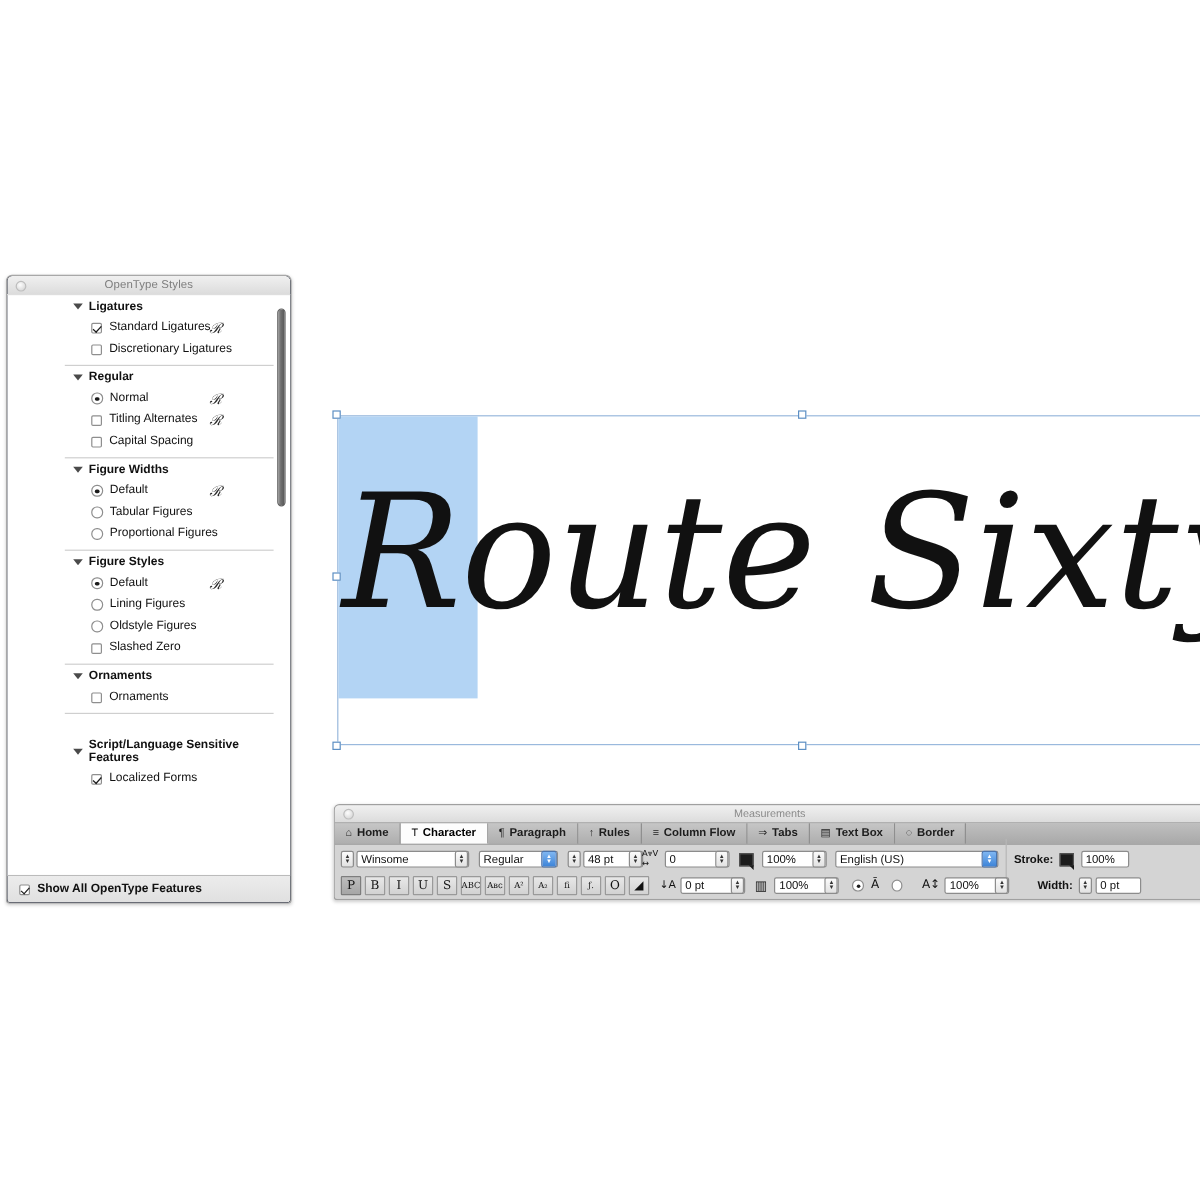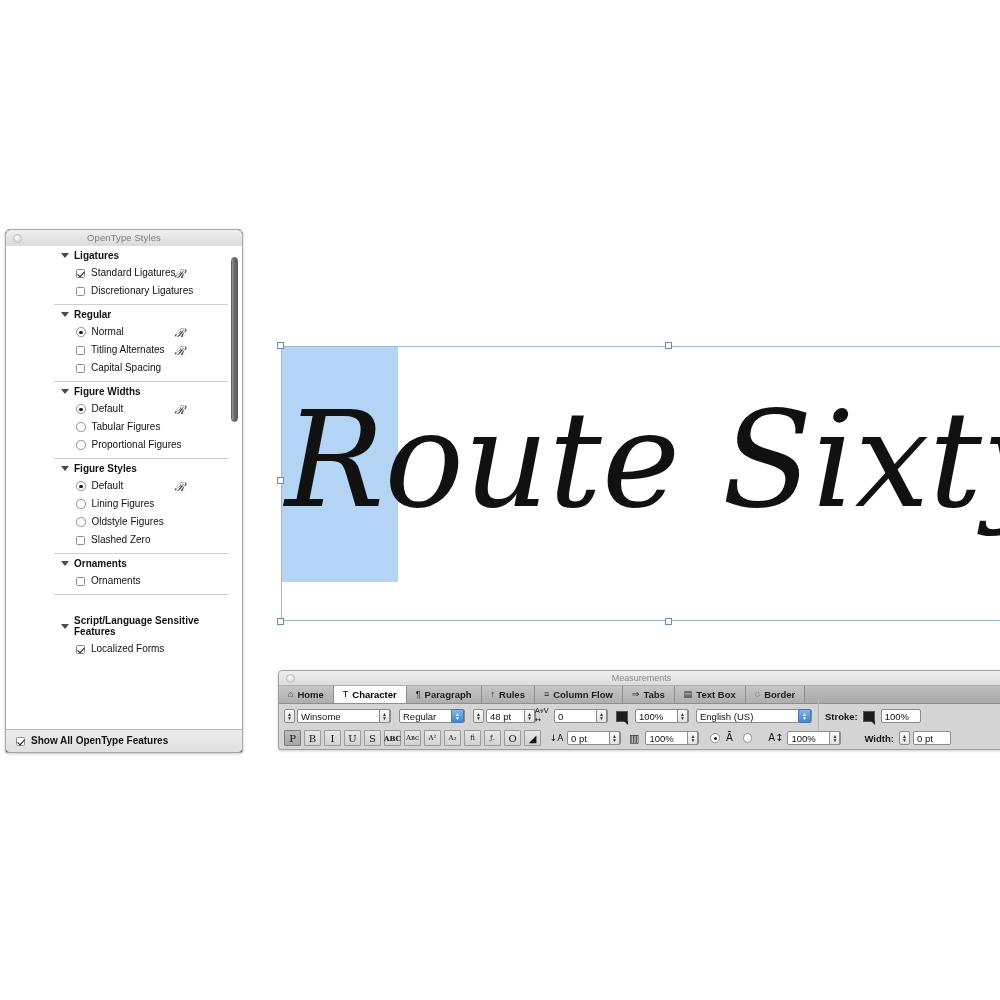--- a/index.html
+++ b/index.html
@@ -400,21 +400,21 @@
       <span class="stepper" style="margin-left:-12px;border-left:1px solid #8c8c8c;">▲<br>▼</span>
 
       <span class="iconbox" style="width:16px;text-align:left;line-height:9px;font-size:7px;">A⩔V<br>↔</span>
       <span class="field" style="width:54px;margin-left:3px;">0</span>
       <span class="stepper" style="margin-left:-12px;border-left:1px solid #8c8c8c;">▲<br>▼</span>
 
       <span class="swatch" style="margin-left:9px;"></span>
       <span class="field" style="width:54px;margin-left:7px;">100%</span>
       <span class="stepper" style="margin-left:-12px;border-left:1px solid #8c8c8c;">▲<br>▼</span>
 
-      <span class="field" style="width:116px;margin-left:8px;">English (US)</span>
+      <span class="field" style="width:136px;margin-left:8px;">English (US)</span>
       <span class="popbtn" style="margin-left:-14px;">▲<br>▼</span>
 
       <span class="sep" style="margin-left:7px;"></span>
 
       <span class="lbl blbl" style="margin-left:6px;">Stroke:</span>
       <span class="swatch" style="margin-left:5px;"></span>
       <span class="field" style="width:40px;margin-left:6px;">100%</span>
     </div>
 
     <div class="rowline r2">
@@ -428,21 +428,21 @@
           <span class="styleBtn">
             <span>I</span>
           </span>
           <span class="styleBtn">
             <span>U</span>
           </span>
           <span class="styleBtn">
             <span>S</span>
           </span>
           <span class="styleBtn">
-            <span style="font-size: 7px; font-weight: bold;">ABC</span>
+            <span style="font-size: 7px;">ABC</span>
           </span>
           <span class="styleBtn">
             <span style="font-size: 7px;">Aʙᴄ</span>
           </span>
           <span class="styleBtn">
             <span style="font-size: 7px;">A²</span>
           </span>
           <span class="styleBtn">
             <span style="font-size: 7px;">A₂</span>
           </span>

